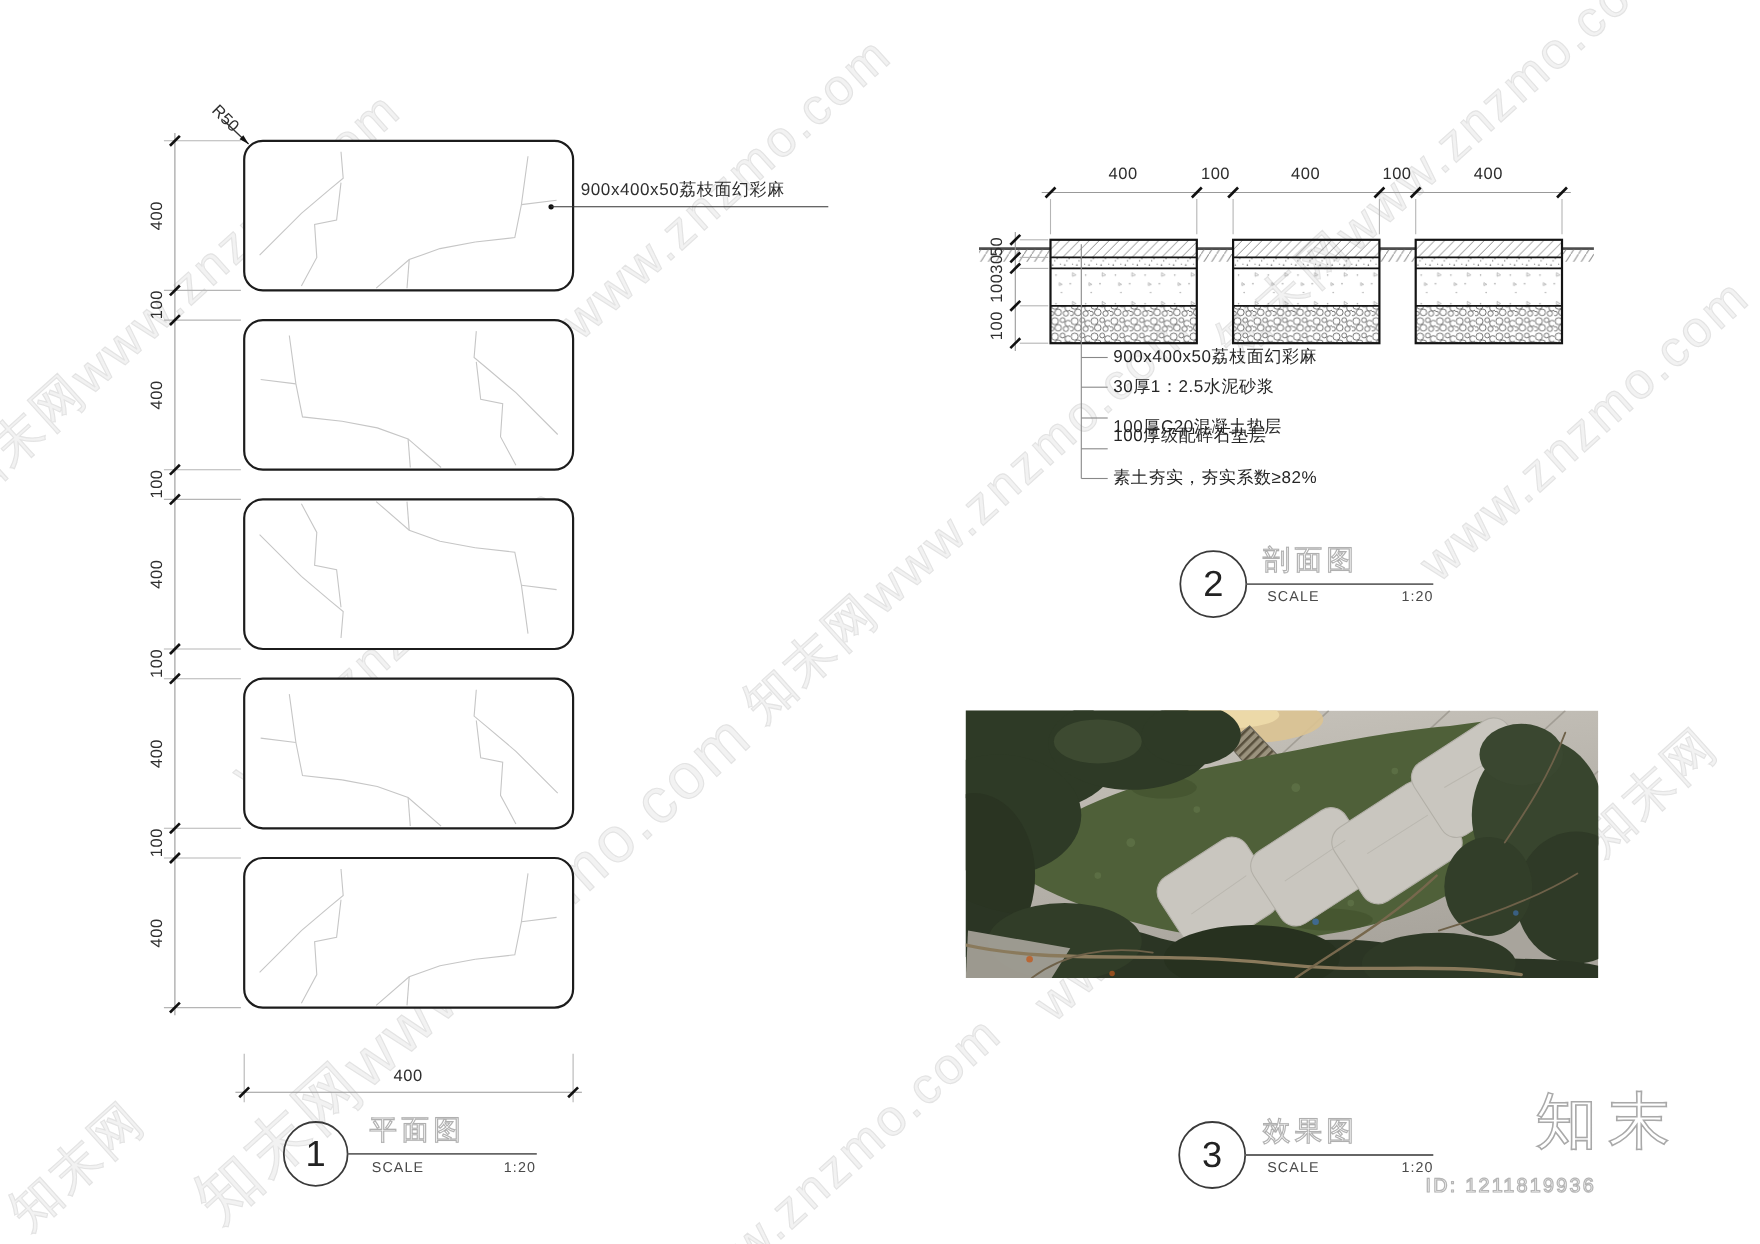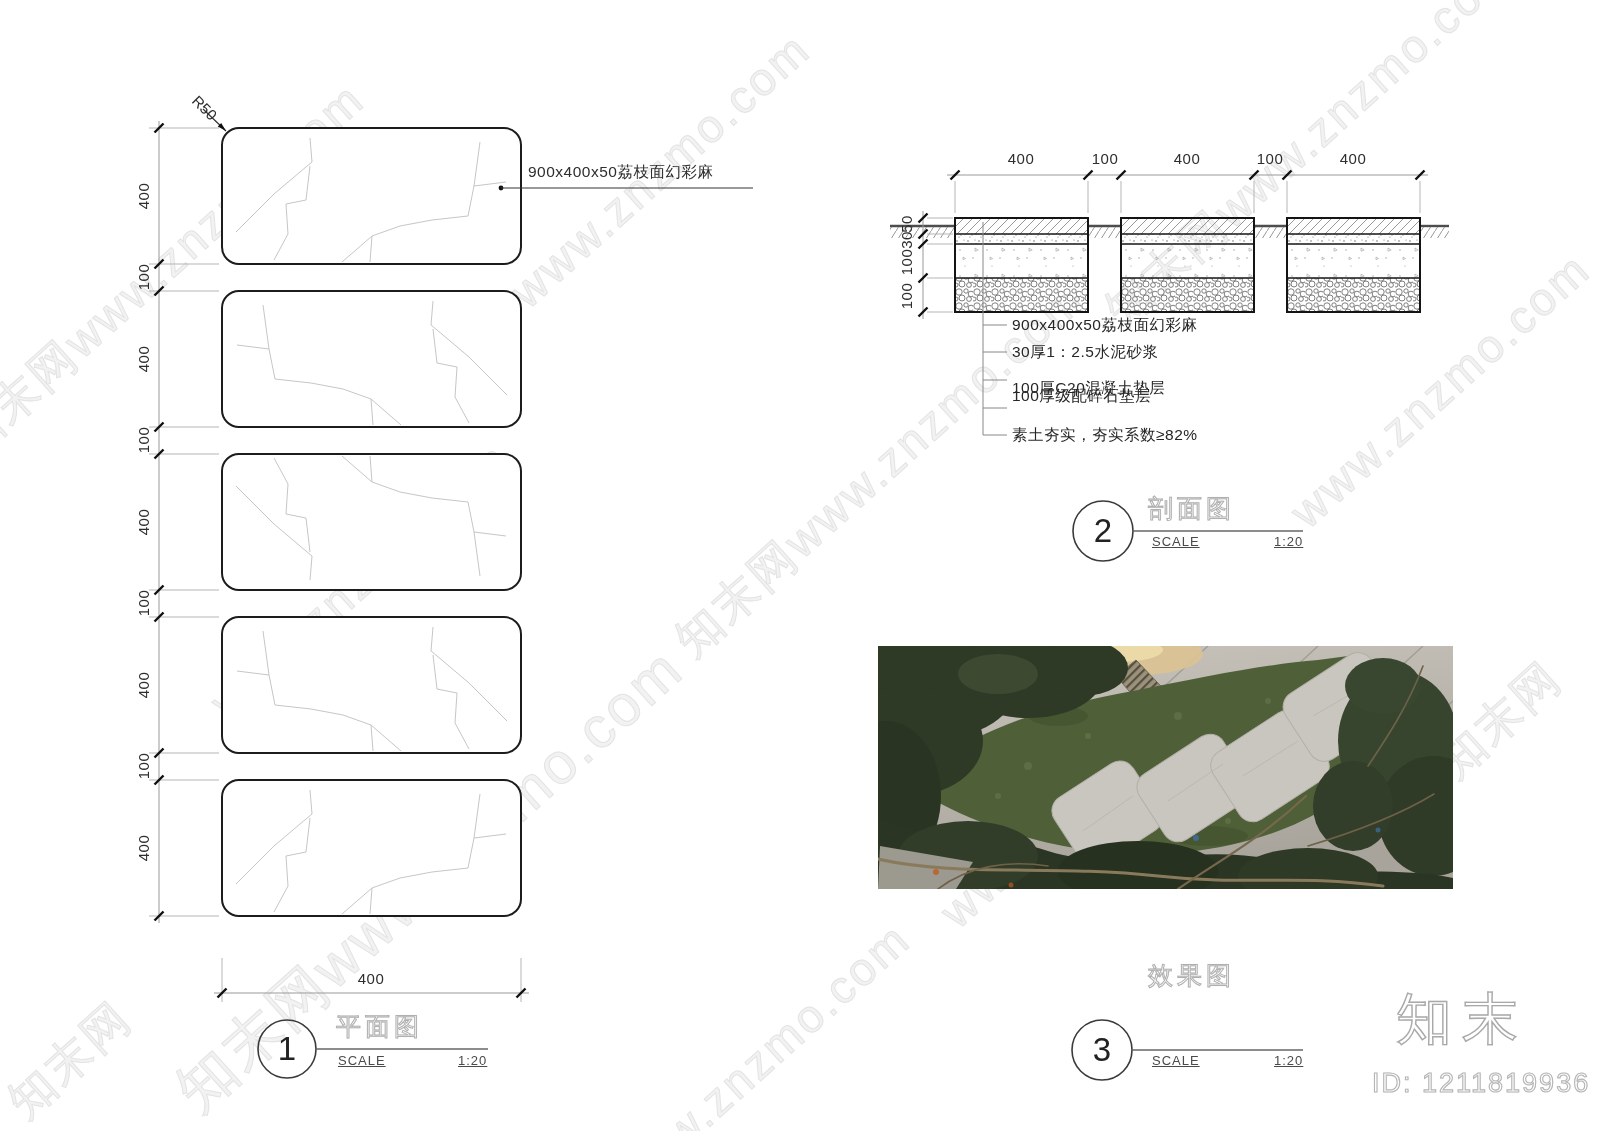--- a/index.html
+++ b/index.html
@@ -9,30 +9,30 @@
   }
   
   .t{position:absolute;transform:translate(-50%,-50%);font-size:15px;color:#2e2e2e;white-space:nowrap;z-index:3;letter-spacing:.5px;}
   .rot{transform:translate(-50%,-50%) rotate(-90deg);}
   .tl{position:absolute;white-space:nowrap;z-index:3;color:#2e2e2e;font-size:15.5px;letter-spacing:.5px;}
   .note{position:absolute;left:1012px;transform:translateY(-50%);white-space:nowrap;z-index:3;color:#262626;font-size:15.5px;letter-spacing:.5px;}
   .r50{position:absolute;left:201px;top:92px;transform:rotate(45deg);transform-origin:0 0;font-size:15px;color:#2e2e2e;z-index:3;}
   .fignum{position:absolute;transform:translate(-50%,-50%);font-size:33px;color:#222;z-index:3;}
   .figtitle{position:absolute;font-size:25px;letter-spacing:4px;z-index:3;
     color:#fff;-webkit-text-stroke:1px #b0b0b0;text-shadow:0 0 1px #bdbdbd;}
-  .scalelbl{position:absolute;font-size:13px;color:#4a4a4a;letter-spacing:1px;z-index:3;text-decoration:underline;}
+  .scalelbl{position:absolute;font-size:13px;color:#4a4a4a;letter-spacing:1px;z-index:3;}
   
   .wm{position:absolute;transform:translate(-50%,-50%) rotate(-42deg);white-space:nowrap;
       font-size:46px;letter-spacing:3px;z-index:1;opacity:.5;
       color:rgba(205,205,205,.55);-webkit-text-stroke:1px rgba(195,195,195,.9);}
   .wm.big{font-size:58px;}
   
   .logo{position:absolute;left:1396px;top:982px;font-size:56px;letter-spacing:10px;z-index:4;
     color:#fff;-webkit-text-stroke:1.4px #a9a9a9;text-shadow:0 0 1px #b5b5b5;}
-  .idtext{position:absolute;left:1372px;top:1068px;font-size:27px;letter-spacing:2px;z-index:4;
+  .idtext{position:absolute;left:1296px;top:1068px;font-size:18px;letter-spacing:2px;z-index:4;
     color:#fff;-webkit-text-stroke:1.1px #b5b5b5;text-shadow:0 0 1px #c2c2c2;}
   #drawing{position:absolute;left:0;top:0;z-index:2;}
 </style>
 </head>
 <body>
 
 <div class="wm" style="left:160px;top:270px">知末网www.znzmo.com</div>
 <div class="wm" style="left:660px;top:170px">www.znzmo.com</div>
 <div class="wm" style="left:1310px;top:140px">知末网www.znzmo.com</div>
 <div class="wm" style="left:360px;top:580px">www.znzmo.com</div>
@@ -347,18 +347,18 @@
 <div class="figtitle" style="left:336px;top:1010px">平面图</div>
 <div class="scalelbl" style="left:338px;top:1053px">SCALE</div>
 <div class="scalelbl" style="left:458px;top:1053px">1:20</div>
 
 <div class="fignum" style="left:1103px;top:531px">2</div>
 <div class="figtitle" style="left:1148px;top:492px">剖面图</div>
 <div class="scalelbl" style="left:1152px;top:534px">SCALE</div>
 <div class="scalelbl" style="left:1274px;top:534px">1:20</div>
 
 <div class="fignum" style="left:1102px;top:1050px">3</div>
-<div class="figtitle" style="left:1148px;top:959px">效果图</div>
+<div class="figtitle" style="left:1148px;top:1011px">效果图</div>
 <div class="scalelbl" style="left:1152px;top:1053px">SCALE</div>
 <div class="scalelbl" style="left:1274px;top:1053px">1:20</div>
 
 <div class="logo">知末</div>
 <div class="idtext">ID: 1211819936</div>
 
 </body></html>

